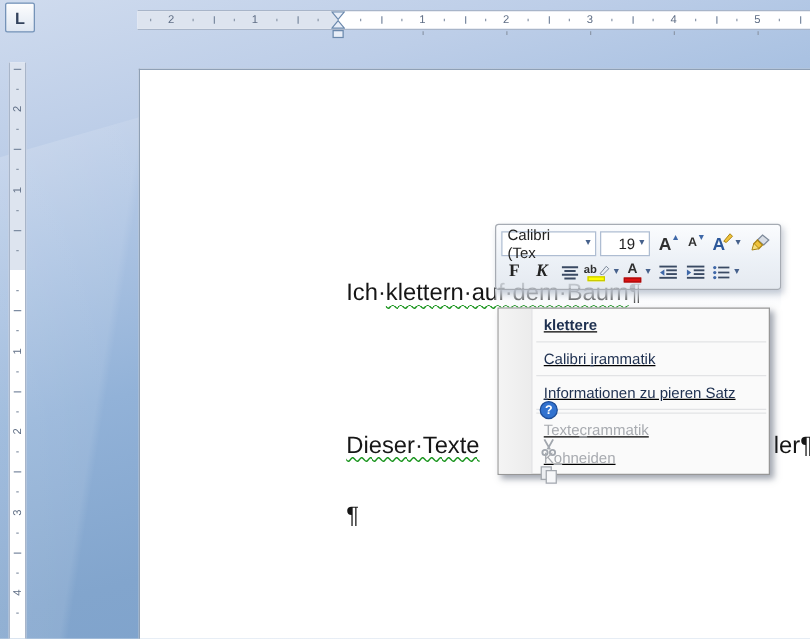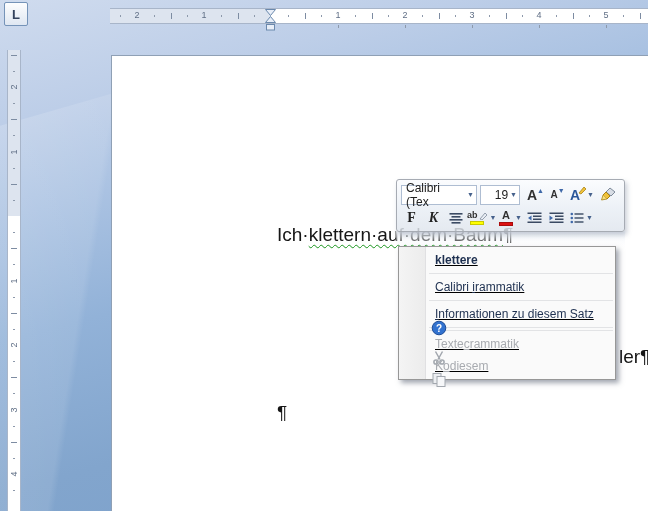--- a/index.html
+++ b/index.html
@@ -155,20 +155,21 @@
       <span class="vdot" style="top: 375.625px;"></span>
       <span class="vtick" style="top: 391.75px;"></span>
       <span class="vdot" style="top: 407.875px;"></span>
       <span class="vnum" style="top: 419px;">4</span>
       <span class="vdot" style="top: 440.125px;"></span>
     </div>
 
   <div class="page"></div>
 
   <div class="doc-line" style="left:277px;top:224px"><span>Ich·</span><span class="sq">klettern·auf·dem·Baum</span><span>¶</span></div>
+  <div class="doc-line" style="left:277px;top:346px"><span class="sq">Dieser·Texte</span></div>
   <div class="doc-line" style="left:619px;top:346px"><span>ler¶</span></div>
   <div class="doc-line" style="left:277px;top:402px"><span>¶</span></div>
 
   <div class="toolbar-fade"></div>
 
   <div class="mini-toolbar">
     <div class="tb-row">
       <div class="combo" style="width:76px">
         <span>Calibri (Tex</span>
         <span class="dd">▼</span>
@@ -280,21 +281,21 @@
     <div class="msep"></div>
 
 
     <div class="mi">
       <span class="mi-icon">
         <svg width="16" height="16" viewBox="0 0 16 16">
           <circle cx="8" cy="8" r="6.8" fill="#3272cf" stroke="#1d4c97"></circle>
           <text x="8" y="11.6" font-size="10" font-weight="bold" fill="#ffffff" text-anchor="middle" font-family="Liberation Sans, sans-serif">?</text>
         </svg>
       </span>
-      <span><span></span><u>I</u><span>nformationen zu diesem Satz</span></span>
+      <span><span></span><u>I</u><span>nformationen zu pieren Satz</span></span>
     </div>
     <div class="msep"></div>
 
     <div class="msep"></div>
 
     <div class="mi disabled">
       <span class="mi-icon">
         <svg width="16" height="16" viewBox="0 0 16 16">
           <path d="M4.5 1.5 L9 9.5 M11.5 1.5 L7 9.5" stroke="#a2a7ae" stroke-width="1.5" fill="none"></path>
           <circle cx="5" cy="12" r="2.1" fill="none" stroke="#a2a7ae" stroke-width="1.5"></circle>
@@ -304,17 +305,17 @@
       <span><span>Texte</span><u>c</u><span>rammatik</span></span>
     </div>
 
     <div class="mi disabled">
       <span class="mi-icon">
         <svg width="16" height="16" viewBox="0 0 16 16">
           <rect x="2" y="1.5" width="8" height="10" fill="#eceef1" stroke="#a2a7ae"></rect>
           <rect x="6" y="4.5" width="8" height="10" fill="#f6f7f9" stroke="#a2a7ae"></rect>
         </svg>
       </span>
-      <span><span>K</span><u>o</u><span>diesem</span></span>
+      <span><span>K</span><u>o</u><span>hneiden</span></span>
     </div>
 
   </div>
 </div>
 
 </body></html>

